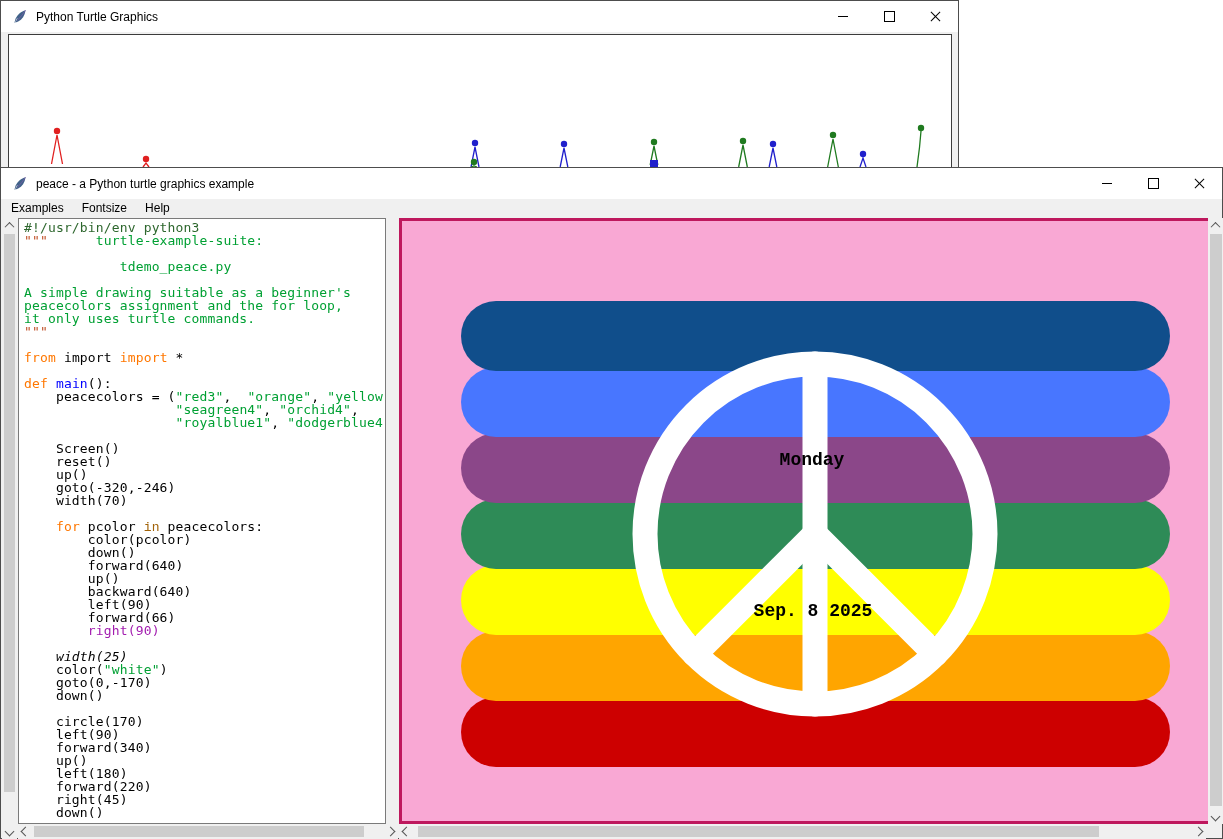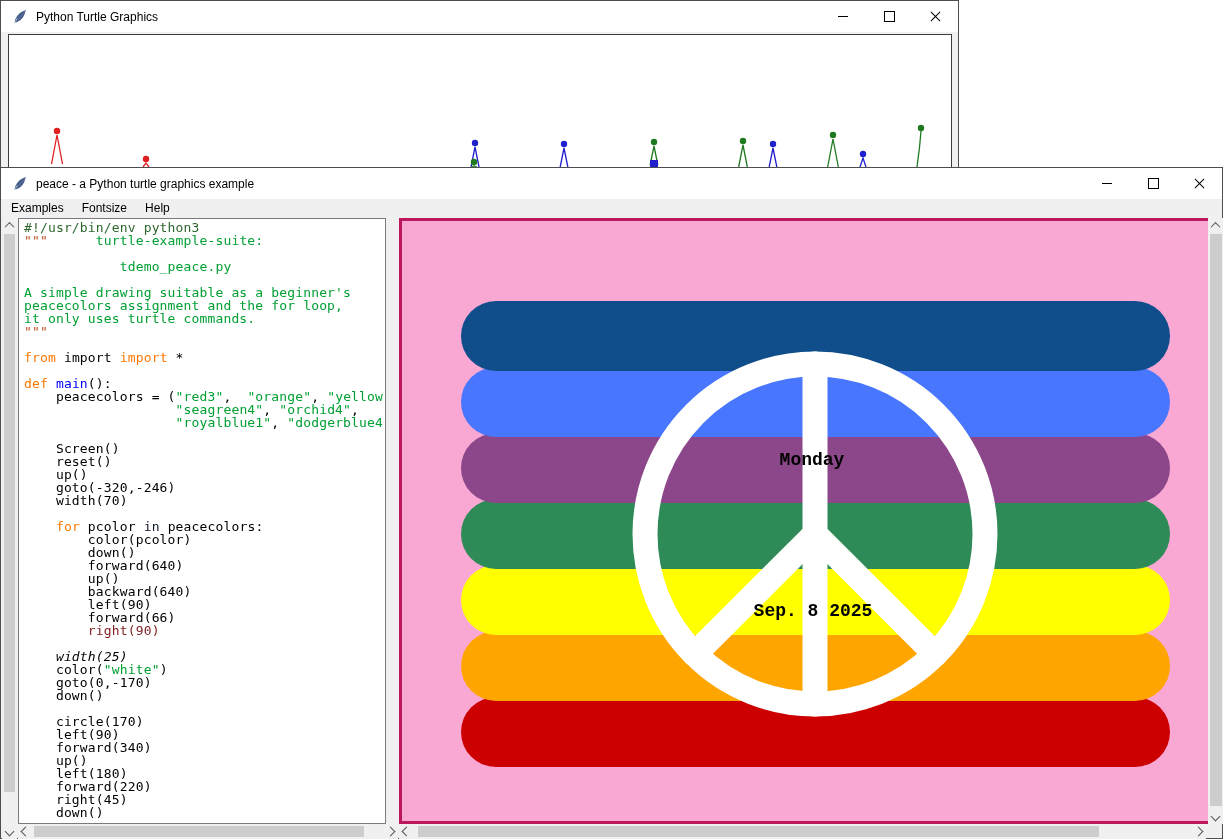--- a/index.html
+++ b/index.html
@@ -167,29 +167,29 @@
           <div class="cl"><span style="color: rgb(0, 0, 0); text-align: center;">    peacecolors = (</span><span style="color: rgb(0, 160, 51);">"red3"</span><span style="color: rgb(0, 0, 0);">,  </span><span style="color: rgb(0, 160, 51);">"orange"</span><span style="color: rgb(0, 0, 0);">, </span><span style="color: rgb(0, 160, 51);">"yellow"</span></div>
           <div class="cl"><span style="color: rgb(0, 0, 0);">                   </span><span style="color: rgb(0, 160, 51);">"seagreen4"</span><span style="color: rgb(0, 0, 0);">, </span><span style="color: rgb(0, 160, 51);">"orchid4"</span><span style="color: rgb(0, 0, 0);">,</span></div>
           <div class="cl"><span style="color: rgb(0, 0, 0);">                   </span><span style="color: rgb(0, 160, 51);">"royalblue1"</span><span style="color: rgb(0, 0, 0);">, </span><span style="color: rgb(0, 160, 51);">"dodgerblue4"</span></div>
           <div class="cl"> </div>
           <div class="cl"><span style="color: rgb(0, 0, 0);">    Screen()</span></div>
           <div class="cl"><span style="color: rgb(0, 0, 0);">    reset()</span></div>
           <div class="cl"><span style="color: rgb(0, 0, 0);">    up()</span></div>
           <div class="cl"><span style="color: rgb(0, 0, 0);">    goto(-320,-246)</span></div>
           <div class="cl"><span style="color: rgb(0, 0, 0);">    width(70)</span></div>
           <div class="cl"> </div>
-          <div class="cl"><span style="color: rgb(0, 0, 0);">    </span><span style="color: rgb(255, 119, 0);">for</span><span style="color: rgb(0, 0, 0);"> pcolor </span><span style="color: #0f172a;">in</span><span style="color: rgb(0, 0, 0);"> peacecolors:</span></div>
+          <div class="cl"><span style="color: rgb(0, 0, 0);">    </span><span style="color: rgb(255, 119, 0);">for</span><span style="color: rgb(0, 0, 0);"> pcolor </span><span style="color: #a16207; font-family: Liberation Mono, monospace;">in</span><span style="color: rgb(0, 0, 0);"> peacecolors:</span></div>
           <div class="cl"><span style="color: rgb(0, 0, 0);">        color(pcolor)</span></div>
           <div class="cl"><span style="color: rgb(0, 0, 0);">        down()</span></div>
           <div class="cl"><span style="color: rgb(0, 0, 0);">        forward(640)</span></div>
           <div class="cl"><span style="color: rgb(0, 0, 0);">        up()</span></div>
           <div class="cl"><span style="color: rgb(0, 0, 0);">        backward(640)</span></div>
           <div class="cl"><span style="color: rgb(0, 0, 0);">        left(90)</span></div>
           <div class="cl"><span style="color: rgb(0, 0, 0);">        forward(66)</span></div>
-          <div class="cl"><span style="color: #7f1d1d;">        right(90)</span></div>
+          <div class="cl"><span style="color: #a21caf;">        right(90)</span></div>
           <div class="cl"> </div>
           <div class="cl"><span style="color: rgb(0, 0, 0); font-style: italic;">    width(25)</span></div>
           <div class="cl"><span style="color: rgb(0, 0, 0);">    color(</span><span style="color: rgb(0, 160, 51);">"white"</span><span style="color: rgb(0, 0, 0);">)</span></div>
           <div class="cl"><span style="color: rgb(0, 0, 0);">    goto(0,-170)</span></div>
           <div class="cl"><span style="color: rgb(0, 0, 0);">    down()</span></div>
           <div class="cl"> </div>
           <div class="cl"><span style="color: rgb(0, 0, 0);">    circle(170)</span></div>
           <div class="cl"><span style="color: rgb(0, 0, 0);">    left(90)</span></div>
           <div class="cl"><span style="color: rgb(0, 0, 0);">    forward(340)</span></div>
           <div class="cl"><span style="color: rgb(0, 0, 0);">    up()</span></div>

